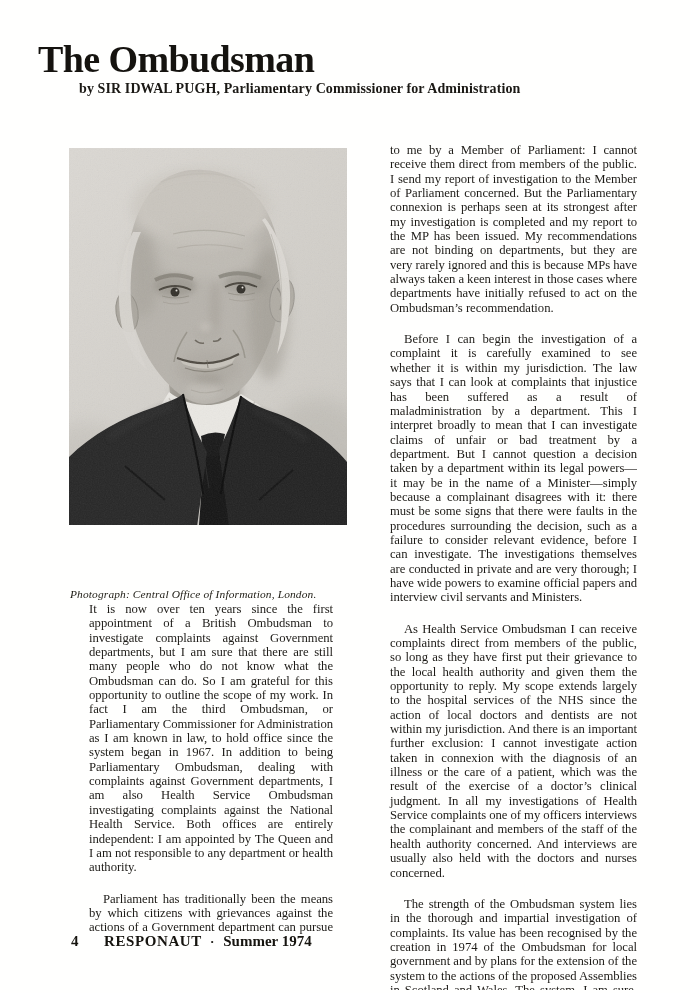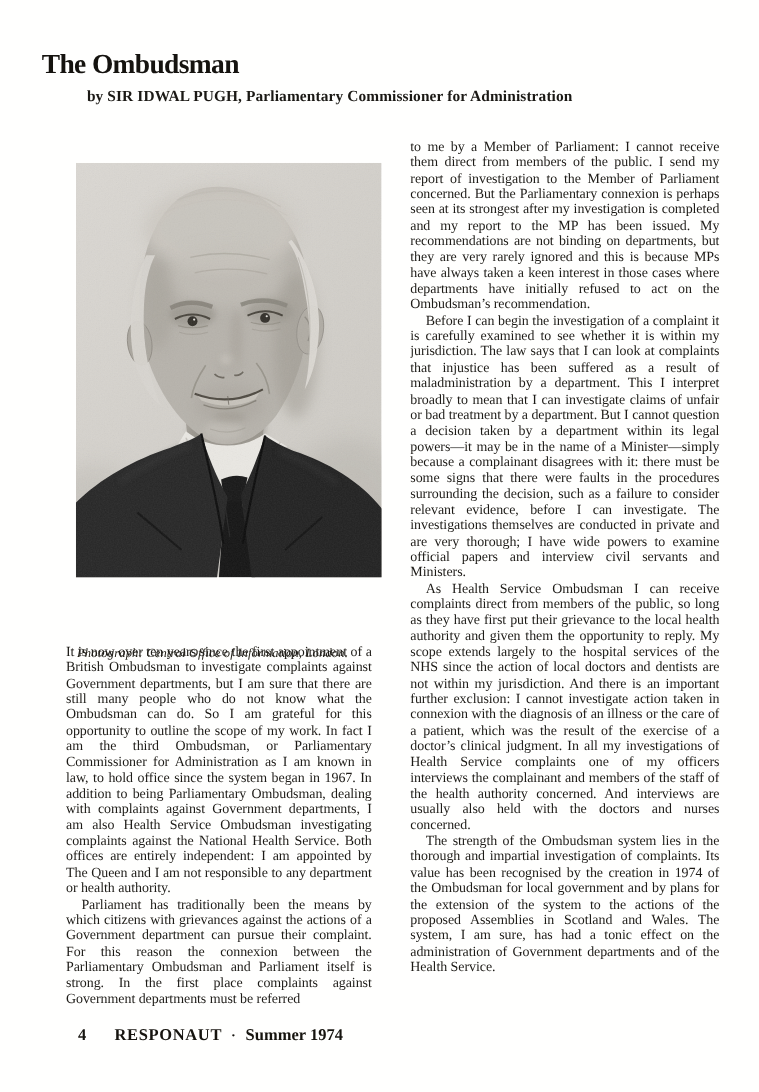--- a/index.html
+++ b/index.html
@@ -2,41 +2,41 @@
 <html><head>
 <meta charset="utf-8">
 <style>
   html,body { margin:0; padding:0; background:#ffffff; }
   .page {
     position:relative; width:690px; height:993px; background:#fffffe;
     font-family:"Liberation Serif", serif; overflow:hidden;
   }
   .title {
     position:absolute; left:38px; top:40px;
-    font-size:25px; font-weight:bold; letter-spacing:-0.6px;
+    font-size:38px; font-weight:bold; letter-spacing:-0.6px;
     color:#15130f; line-height:38px; margin:0;
   }
   .byline {
     position:absolute; left:40px; top:81px;
     font-size:14px; font-weight:bold; color:#1b1915; letter-spacing:0.1px;padding-left:39px;
   }
   .photo-frame {
     position:absolute; left:69px; top:148px; width:278px; height:377px;
     overflow:hidden;
   }
   .photo-frame svg { display:block; }
   .caption {
     position:absolute; left:70px; top:556px; width:278px;
     font-style:italic; font-size:11.4px; color:#232119; letter-spacing:0.15px;margin-top:32px;
   }
   .col { overflow:hidden; }
-  .col-left-text { position:absolute; left:60px; top:585px; width:278px; height:350px; }
+  .col-left-text { position:absolute; left:72px; top:585px; width:278px; height:350px; }
   .col-right { position:absolute; left:373px; top:126px; width:281px; height:864px; }
   .col p {
-    margin:0; font-size:12.7px; line-height:14.35px; color:#1d1b17;
+    margin:17px; font-size:12.7px; line-height:14.35px; color:#1d1b17;
     text-align:justify; letter-spacing:-0.05px; hyphens:none;
   }
   .col p.ind { text-indent:14px; }
   .footer {
     position:absolute; left:71px; top:933px;
     font-weight:bold; font-size:15px; color:#16140f; display:flex; align-items:baseline;
   }
   .footer .num { display:inline-block; width:33px; }
   .footer .mag { letter-spacing:0.6px; }
   .footer .sep { margin:0 9px 0 8px; font-size:13px; }

